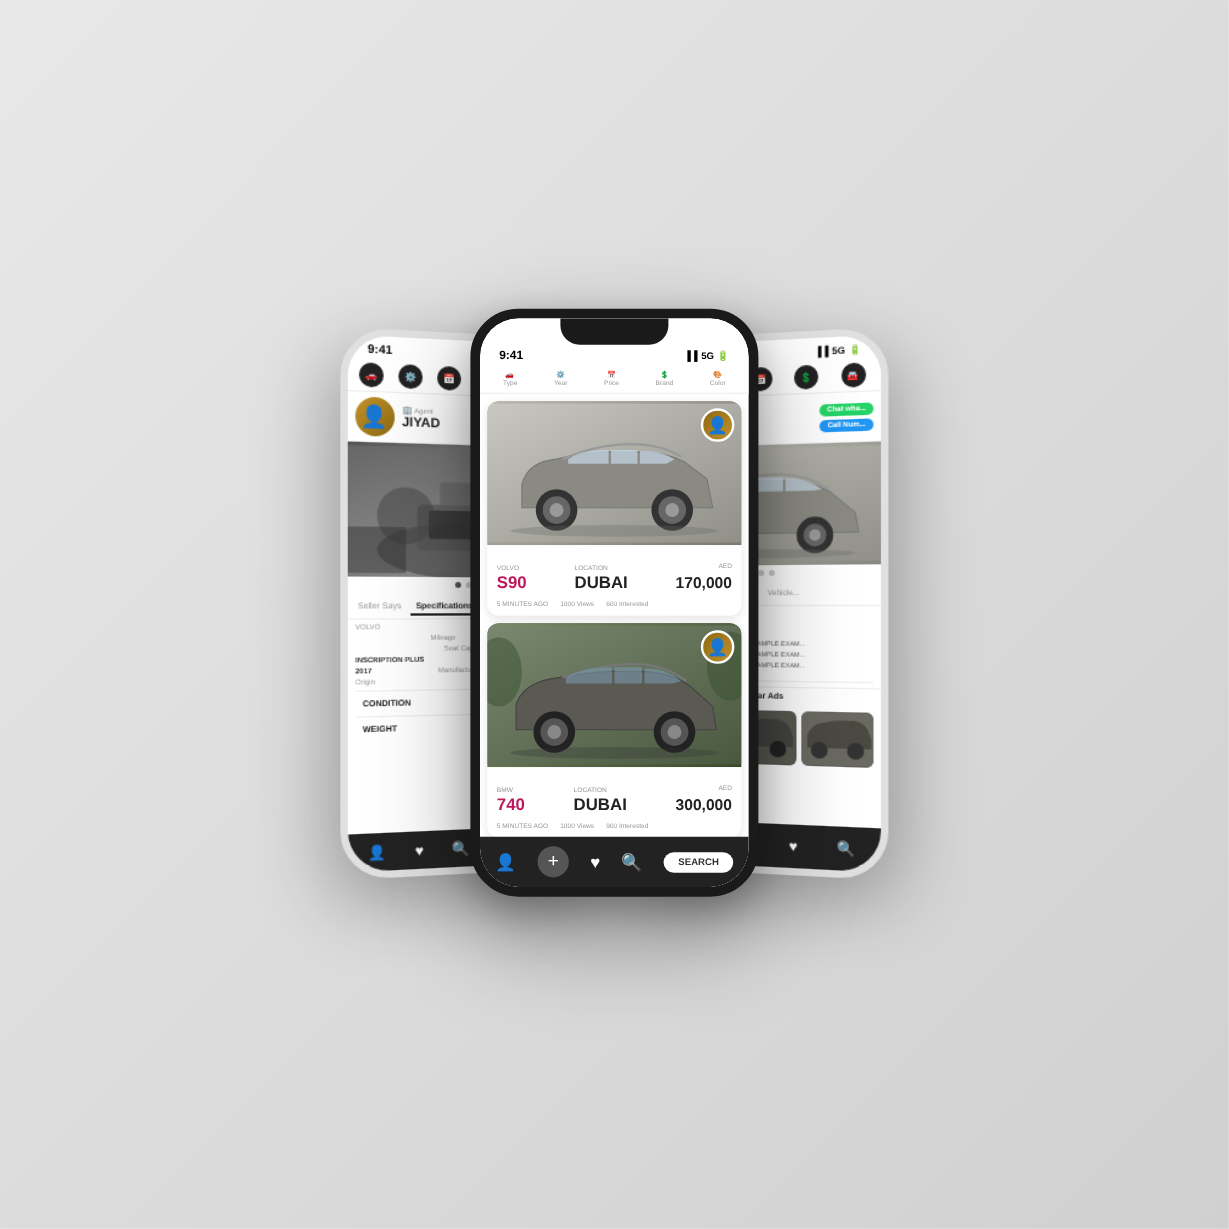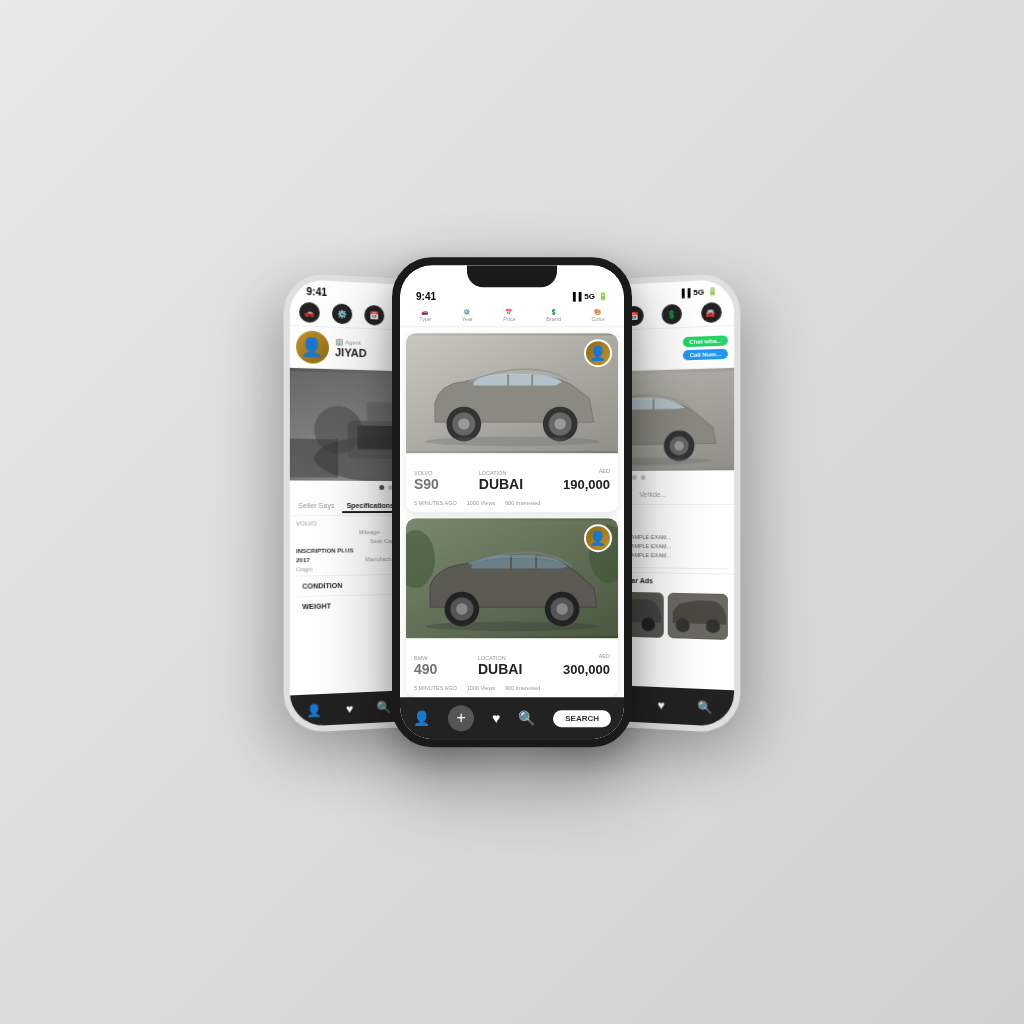--- a/index.html
+++ b/index.html
@@ -138,21 +138,21 @@
       justify-content: space-between;
       align-items: flex-end;
     }
 
     .car-detail-col {
       display: flex;
       flex-direction: column;
     }
 
     .car-label { font-size: 5.5px; color: #999; text-transform: uppercase; font-weight: 500; }
-    .car-model { font-size: 14px; font-weight: 700; color: #737373; text-align: right; }
+    .car-model { font-size: 14px; font-weight: 700; color: #be185d; text-align: right; }
     .car-location { font-size: 14px; font-weight: 700; color: #222; }
     .car-price-col { text-align: right; }
     .car-currency { font-size: 5.5px; color: #999; text-transform: uppercase; }
     .car-price { font-size: 13px; font-weight: 700; color: #222; }
 
     .car-meta {
       padding: 2px 8px 6px;
       display: flex;
       gap: 10px;
       font-size: 5.5px;
@@ -689,21 +689,21 @@
           <div class="car-detail-col">
             <span class="car-label">VOLVO</span>
             <span class="car-model">S90</span>
           </div>
           <div class="car-detail-col">
             <span class="car-label">LOCATION</span>
             <span class="car-location">DUBAI</span>
           </div>
           <div class="car-price-col">
             <span class="car-currency">AED</span>
-            <div class="car-price">190,000</div>
+            <div class="car-price">170,000</div>
           </div>
         </div>
         <div class="car-meta">
           <span>5 MINUTES AGO</span>
           <span>1000 Views</span>
           <span>600 Interested</span>
         </div>
       </div>
 
       <div class="car-card">
@@ -740,21 +740,21 @@
               <ellipse cx="100" cy="80" rx="90" ry="5" fill="#333" opacity="0.3"></ellipse>
             </g>
           </svg>
           <div class="agent-avatar">
             <span style="font-size:14px;">👤</span>
           </div>
         </div>
         <div class="car-info">
           <div class="car-detail-col">
             <span class="car-label">BMW</span>
-            <span class="car-model">490</span>
+            <span class="car-model">740</span>
           </div>
           <div class="car-detail-col">
             <span class="car-label">LOCATION</span>
             <span class="car-location">DUBAI</span>
           </div>
           <div class="car-price-col">
             <span class="car-currency">AED</span>
             <div class="car-price">300,000</div>
           </div>
         </div>

